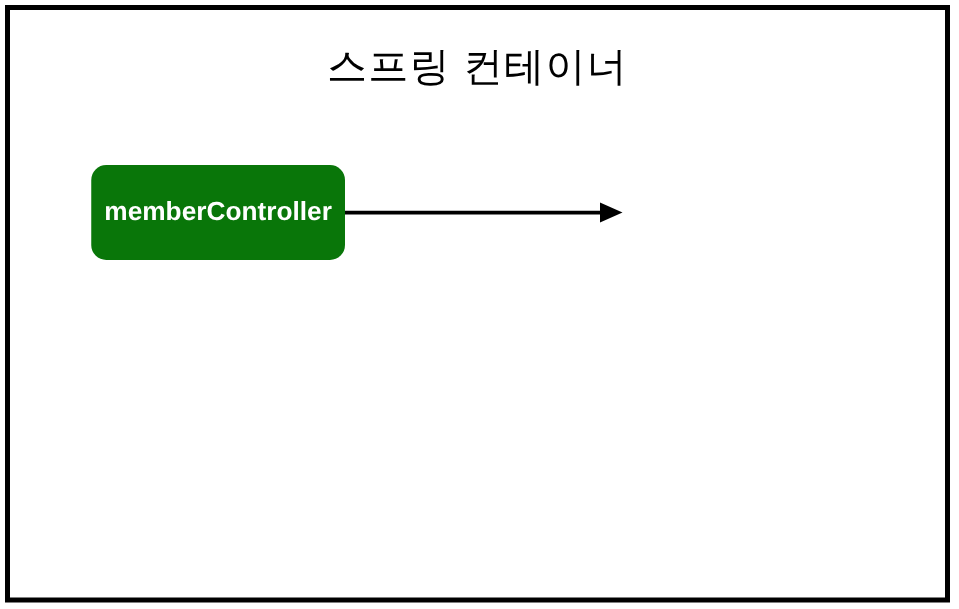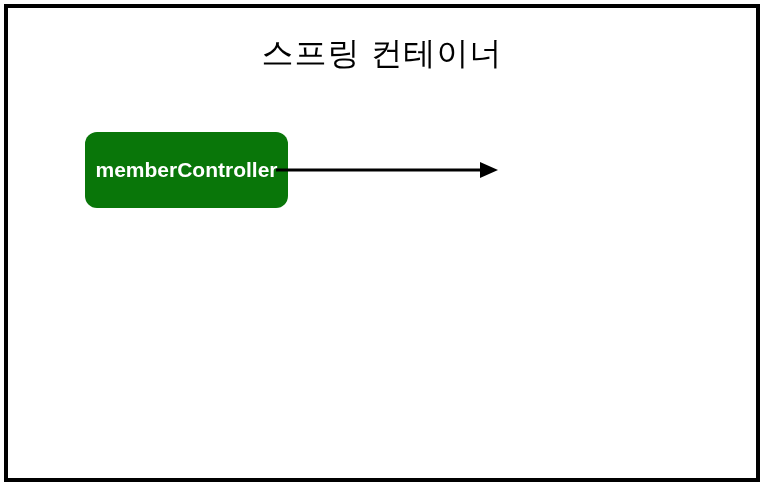--- a/index.html
+++ b/index.html
@@ -47,21 +47,21 @@
     justify-content: center;
     box-sizing: border-box;
   }
   .node-label {
     color: #ffffff;
     font-weight: bold;
     font-size: 21px;
     white-space: nowrap;
   }
   .node-controller {
-    left: 77px;
+    left: 65px;
     width: 203px;
   }
   .node-service {
     left: 490px;
     width: 203px;
   }
   .edge-svg {
     position: absolute;
     left: 268px;
     top: 150px;

